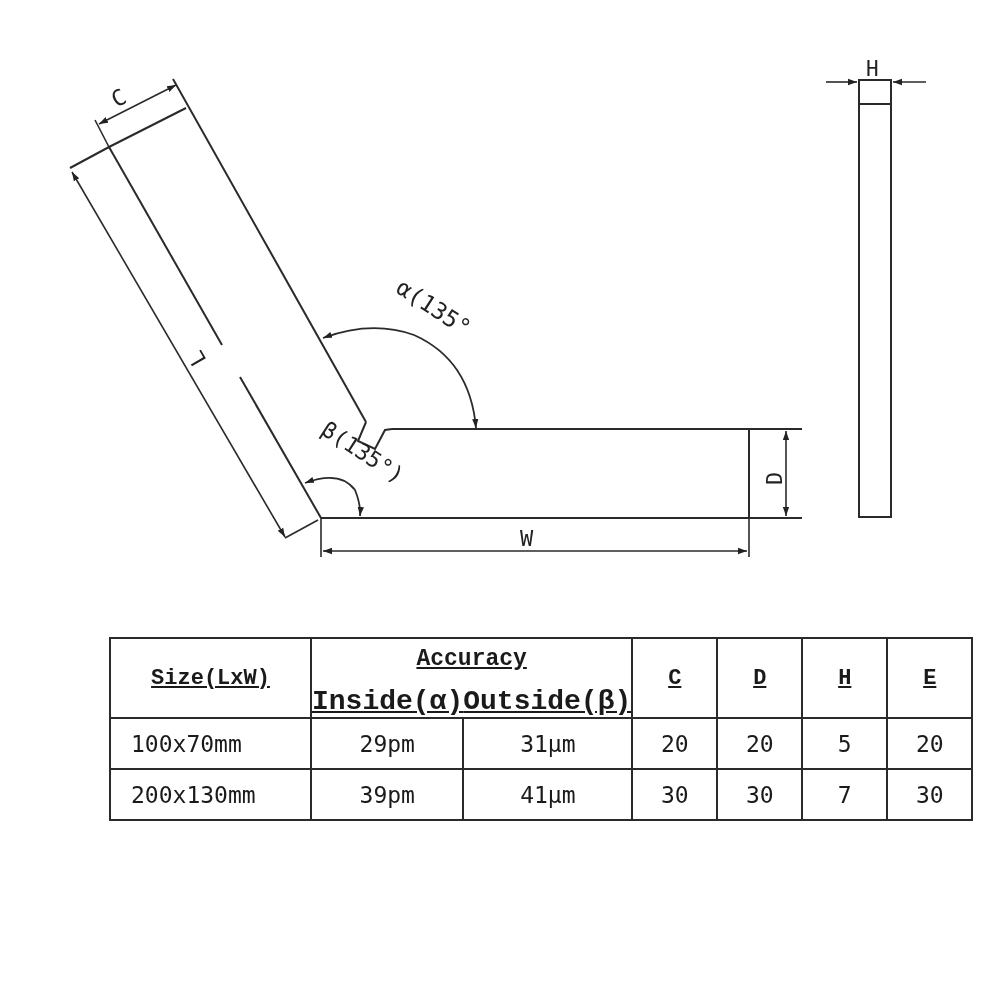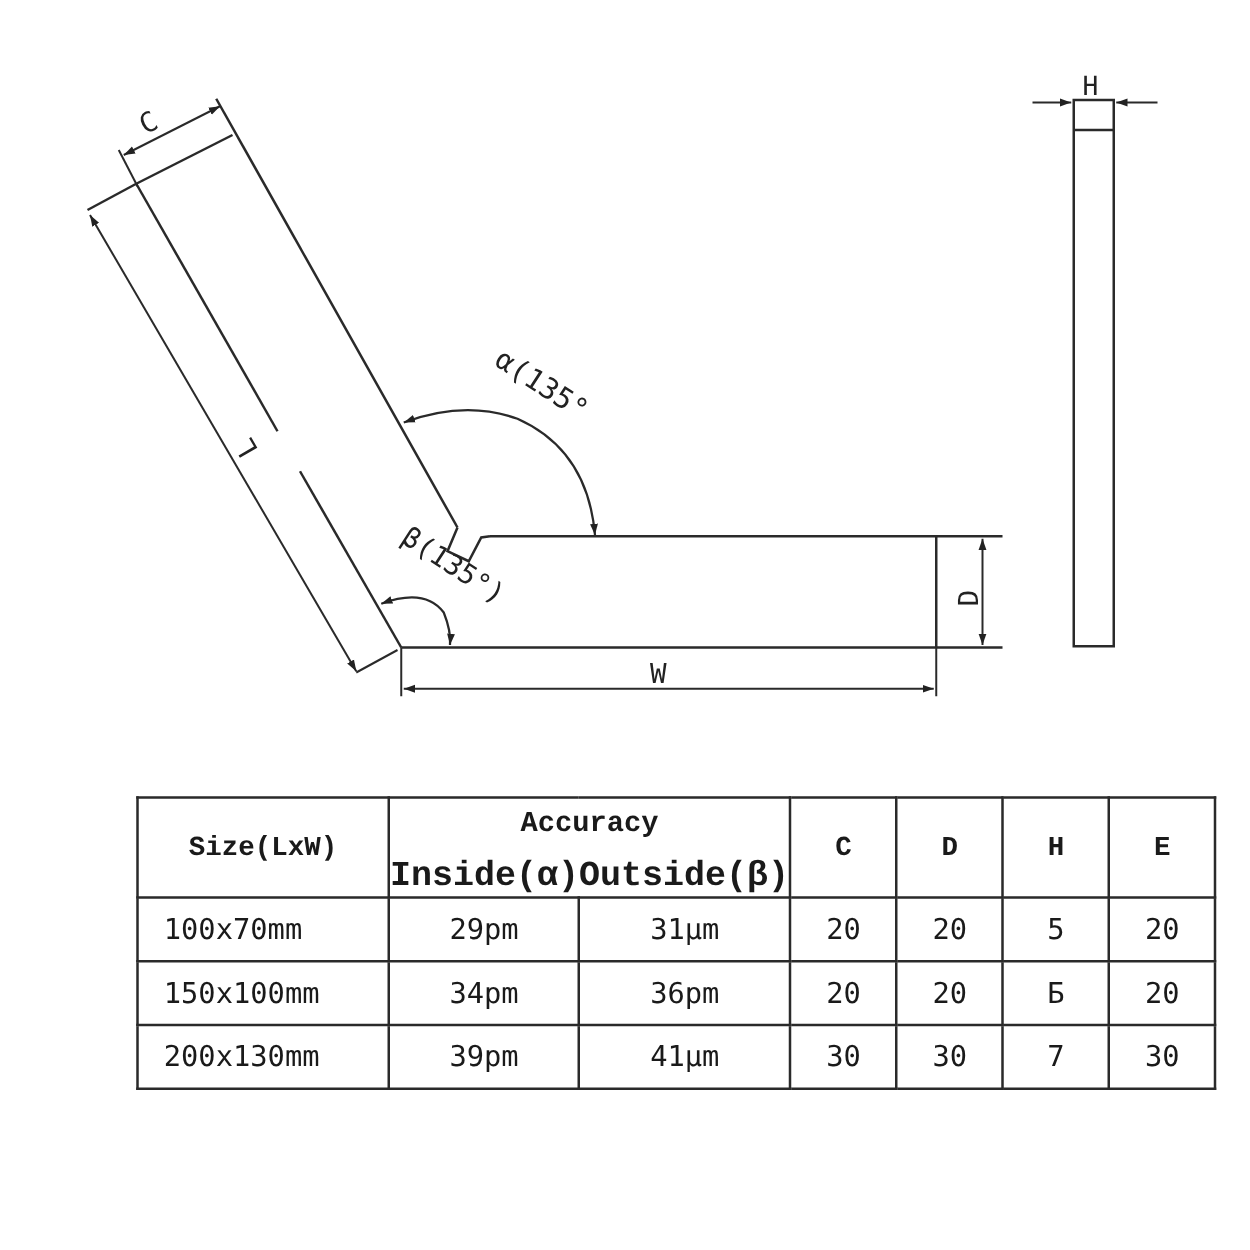--- a/index.html
+++ b/index.html
@@ -4,21 +4,21 @@
   <style>
     html, body { margin: 0; padding: 0; background: #ffffff; }
     body { width: 1000px; height: 1000px; position: relative; overflow: hidden; font-family: "Liberation Mono", "DejaVu Sans Mono", monospace; color: #1a1a1a; }
     #diagram { position: absolute; left: 0; top: 0; width: 1000px; height: 600px; }
     #diagram text { font-family: "DejaVu Sans Mono", "Liberation Mono", monospace; fill: #222; }
     .spec-table { position: absolute; left: 109px; top: 637px; border-collapse: collapse; table-layout: fixed; }
     .spec-table td, .spec-table th { border: 2px solid #2a2a2a; text-align: center; padding: 0; color: #1a1a1a; }
     .spec-table th { font-family: "Liberation Mono", "DejaVu Sans Mono", monospace; font-weight: bold; font-size: 22px; }
     .spec-table td { font-family: "DejaVu Sans Mono", "Liberation Mono", monospace; font-weight: normal; font-size: 23px; height: 49px; }
     .spec-table td.size { text-align: left; padding-left: 20px; }
-    .hdr-size { height: 80px; }
+    .hdr-size { height: 80px; text-decoration: underline; }
     .acc-title { display: block; margin-top: 6px; font-size: 23px; }
     .acc-sub { display: block; margin-top: 14px; font-size: 28px; white-space: nowrap; }
   </style>
 </head>
 <body>
 
 <svg id="diagram" viewBox="0 0 1000 600" xmlns="http://www.w3.org/2000/svg">
   <defs>
     <marker id="arr" viewBox="0 0 10 10" refX="10" refY="5" markerWidth="9" markerHeight="9" orient="auto-start-reverse" markerUnits="userSpaceOnUse">
       <path d="M0,1.5 L10,5 L0,8.5 Z" fill="#222"></path>
@@ -116,29 +116,20 @@
     <tr>
       <td class="size">100x70mm</td>
       <td>29pm</td>
       <td>31μm</td>
       <td>20</td>
       <td>20</td>
       <td>5</td>
       <td>20</td>
     </tr>
     <tr>
-      <td class="size">150x100mm</td>
-      <td>34pm</td>
-      <td>36pm</td>
-      <td>20</td>
-      <td>20</td>
-      <td>Б</td>
-      <td>20</td>
-    </tr>
-    <tr>
       <td class="size">200x130mm</td>
       <td>39pm</td>
       <td>41μm</td>
       <td>30</td>
       <td>30</td>
       <td>7</td>
       <td>30</td>
     </tr>
   </tbody>
 </table>

